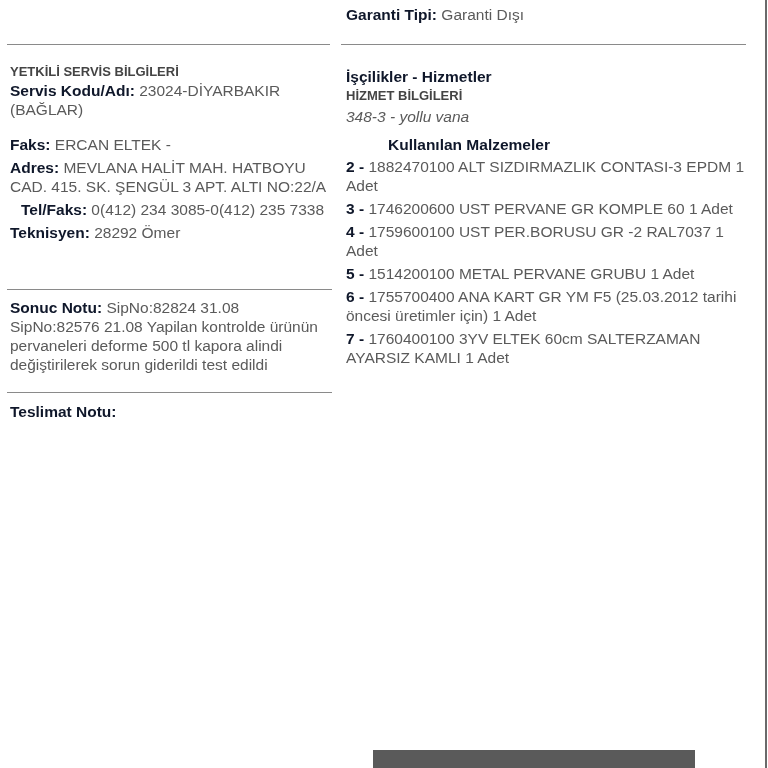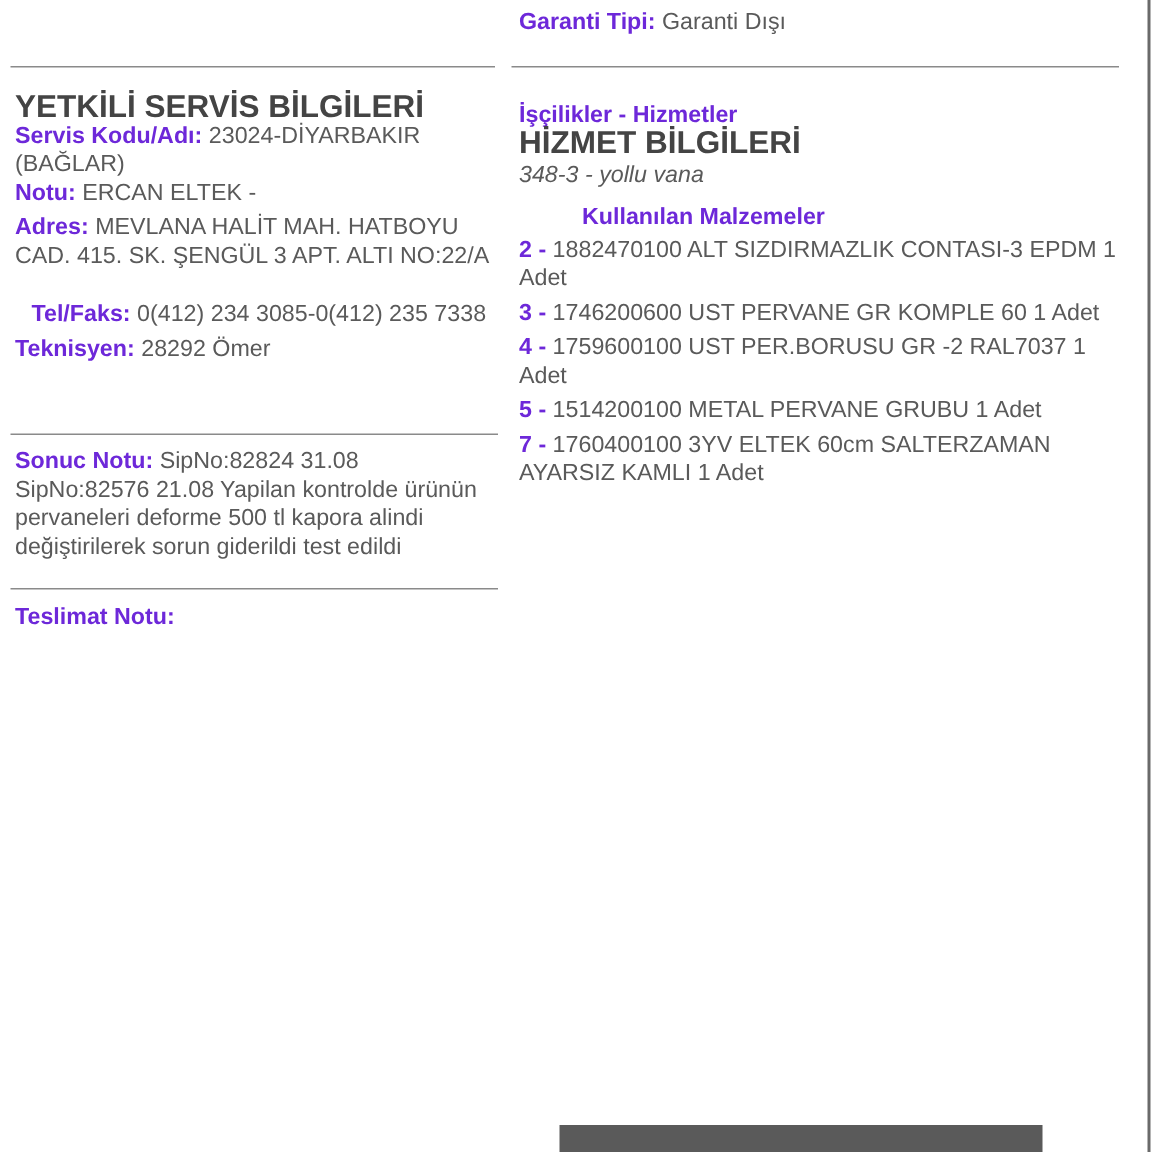--- a/index.html
+++ b/index.html
@@ -6,43 +6,43 @@
   body {
     width:768px; height:768px; overflow:hidden; position:relative;
     background:#ffffff; color:#4a4a4a;
     font-family:"Liberation Sans", sans-serif; font-size:15.5px;
   }
   .edge { position:absolute; top:0; right:1px; width:2px; height:768px; background:#6a6a6a; }
   .col-left { position:absolute; left:10px; width:322px; }
   .col-right { position:absolute; left:346px; width:398px; }
   .hr { position:absolute; height:1px; background:#8a8a8a; }
   .line { line-height:19px; margin:0; }
-  b, .b { font-weight:bold; color:#6d28d9; }
+  b, .b { font-weight:bold; color:#0f172a; }
   .val { color:#5a5a5a; }
-  .title { font-weight:bold; color:#444; font-size:21px; }
+  .title { font-weight:bold; color:#444; font-size:13px; }
   .item { margin-bottom:4px; line-height:19px; }
   .bottom-btn { position:absolute; left:373px; top:750px; width:322px; height:30px; background:#5a5a5a; }
 </style>
 </head>
 <body>
 
 <div class="edge"></div>
 
 <div class="col-right" style="top:5px;">
   <p class="line"><span class="b">Garanti Tipi:</span> <span class="val">Garanti Dışı</span></p>
 </div>
 
 <div class="hr" style="left:7px; top:44px; width:323px;"></div>
 <div class="hr" style="left:341px; top:44px; width:405px;"></div>
 
 <div class="col-left" style="top:62px;">
   <p class="line title">YETKİLİ SERVİS BİLGİLERİ</p>
-  <p class="line" style="margin-bottom:0;"><span class="b">Servis Kodu/Adı:</span> <span class="val">23024-DİYARBAKIR (BAĞLAR)</span></p>
-  <p class="line" style="margin-bottom:4px;"><span class="b">Notu:</span> <span class="val">ERCAN ELTEK -</span></p>
-  <p class="line" style="margin-bottom:20px;"><span class="b">Adres:</span> <span class="val">MEVLANA HALİT MAH. HATBOYU CAD. 415. SK. ŞENGÜL 3 APT. ALTI NO:22/A</span></p>
+  <p class="line" style="margin-bottom:16px;"><span class="b">Servis Kodu/Adı:</span> <span class="val">23024-DİYARBAKIR (BAĞLAR)</span></p>
+  <p class="line" style="margin-bottom:4px;"><span class="b">Faks:</span> <span class="val">ERCAN ELTEK -</span></p>
+  <p class="line" style="margin-bottom:4px;"><span class="b">Adres:</span> <span class="val">MEVLANA HALİT MAH. HATBOYU CAD. 415. SK. ŞENGÜL 3 APT. ALTI NO:22/A</span></p>
   <p class="line" style="margin-bottom:4px;margin-left:11px;"><span class="b">Tel/Faks:</span> <span class="val">0(412) 234 3085-0(412) 235 7338</span></p>
   <p class="line"><span class="b">Teknisyen:</span> <span class="val">28292 Ömer</span></p>
 </div>
 
 <div class="hr" style="left:7px; top:289px; width:325px;"></div>
 
 <div class="col-left" style="top:298px;">
   <p class="line"><span class="b">Sonuc Notu:</span> <span class="val">SipNo:82824 31.08 SipNo:82576 21.08 Yapilan kontrolde ürünün pervaneleri deforme 500 tl kapora alindi değiştirilerek sorun giderildi test edildi</span></p>
 </div>
 
@@ -55,17 +55,18 @@
 <div class="col-right" style="top:65px;">
   <p class="line b" style="margin-top:2px;">İşçilikler - Hizmetler</p>
   <p class="line title">HİZMET BİLGİLERİ</p>
   <p class="line val" style="margin-top:2px; margin-bottom:9px;font-style:italic;">348-3 - yollu vana</p>
   <p class="line b" style="margin-bottom:3px;margin-left:42px;">Kullanılan Malzemeler</p>
   <div>
     <div class="item"><span class="b">2 -</span> <span class="val">1882470100 ALT SIZDIRMAZLIK CONTASI-3 EPDM 1 Adet</span></div>
     <div class="item"><span class="b">3 -</span> <span class="val">1746200600 UST PERVANE GR KOMPLE 60 1 Adet</span></div>
     <div class="item"><span class="b">4 -</span> <span class="val">1759600100 UST PER.BORUSU GR -2 RAL7037 1 Adet</span></div>
     <div class="item"><span class="b">5 -</span> <span class="val">1514200100 METAL PERVANE GRUBU 1 Adet</span></div>
+    <div class="item"><span class="b">6 -</span> <span class="val">1755700400 ANA KART GR YM F5 (25.03.2012 tarihi öncesi üretimler için) 1 Adet</span></div>
     <div class="item"><span class="b">7 -</span> <span class="val">1760400100 3YV ELTEK 60cm SALTERZAMAN AYARSIZ KAMLI 1 Adet</span></div>
   </div>
 </div>
 
 <div class="bottom-btn"></div>
 
 </body></html>

